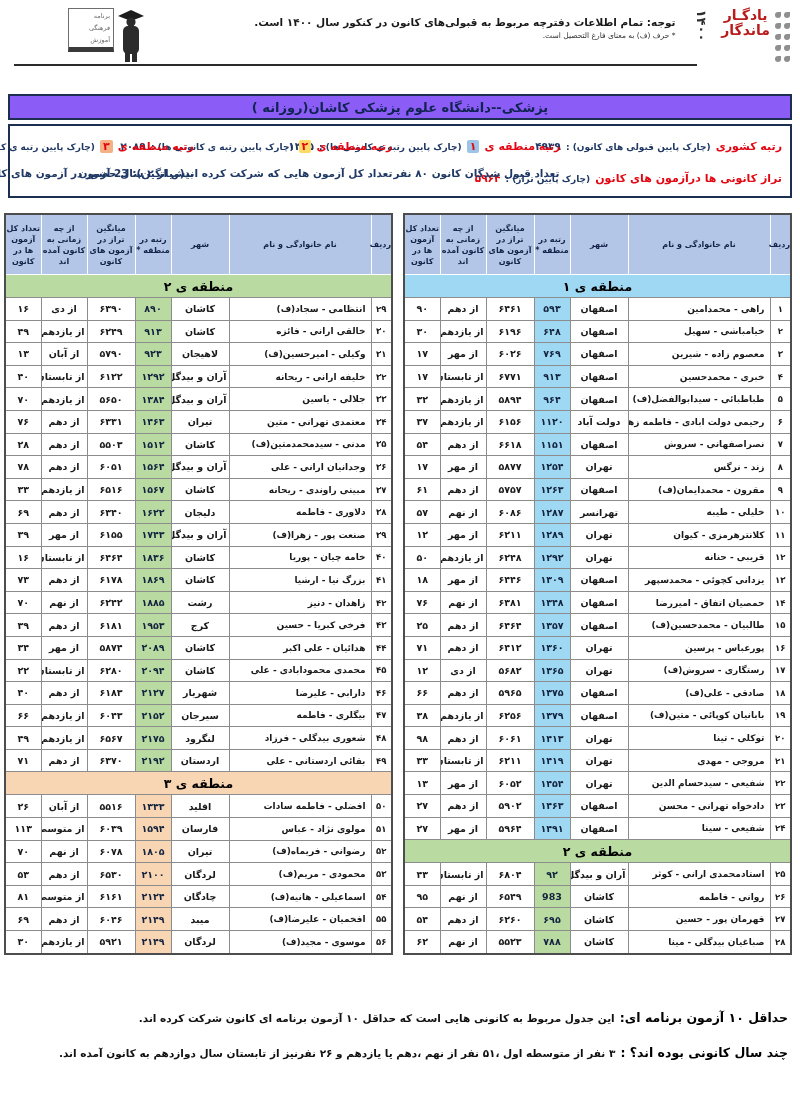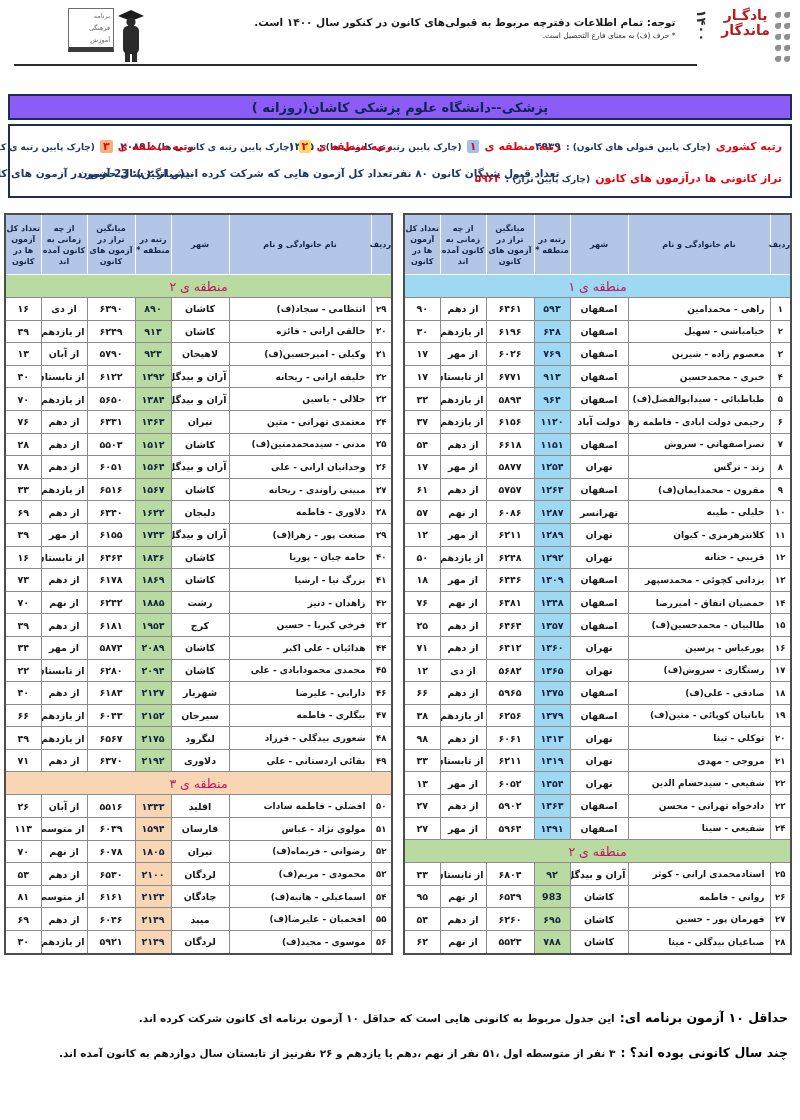--- a/index.html
+++ b/index.html
@@ -45,21 +45,21 @@
   
   .tables{margin-top:15px;display:flex;gap:10px;align-items:flex-start;}
   table{border-collapse:collapse;table-layout:fixed;width:387px;border:2px solid #4d4d4d;}
   th{background:var(--headerCell);border:1px solid #fdfdfd;font-size:8px;font-weight:bold;
      color:#15254a;padding:7px 0;height:45px;vertical-align:middle;text-align:center;line-height:11px;}
   td{border:1px solid #8c8c8c;height:21.6px;font-size:9.5px;font-weight:bold;color:#1a1a1a;
      text-align:center;white-space:nowrap;overflow:hidden;padding:0 2px;}
   td.c1{text-align:right;padding-right:5px;font-size:9px;}
   td.c0{font-size:8.5px;}
   td.rank{color:#13233f;}
-  td.section{height:22px;font-size:12.5px;font-weight:normal;color:#be185d;}
+  td.section{height:22px;font-size:12.5px;font-weight:bold;color:#000000;}
   .r1{background:var(--region1);}
   .r2{background:var(--region2);}
   .r3{background:var(--region3);}
 
   
   .notes{margin-top:52px;padding:0 4px;}
   .note{margin-bottom:16px;text-align:right;}
   .note .lead{font-size:12.5px;font-weight:900;color:#000;}
   .note .body{font-size:10.5px;font-weight:bold;color:#111;}
 </style>
@@ -643,21 +643,21 @@
             <td class="c1">شعوری بیدگلی - فرزاد</td>
             <td class="c2">لنگرود</td>
             <td class="c3 rank r2">۲۱۷۵</td>
             <td class="c4">۶۵۶۷</td>
             <td class="c5">از یازدهم</td>
             <td class="c6">۴۹</td>
           </tr>
           <tr>
             <td class="c0">۴۹</td>
             <td class="c1">بقائی اردستانی - علی</td>
-            <td class="c2">دلاوری</td>
+            <td class="c2">اردستان</td>
             <td class="c3 rank r2">۲۱۹۲</td>
             <td class="c4">۶۳۷۰</td>
             <td class="c5">از دهم</td>
             <td class="c6">۷۱</td>
           </tr>
           <tr>
             <td colspan="7" class="section r3">منطقه ی ۳</td>
           </tr>
           <tr>
             <td class="c0">۵۰</td>

